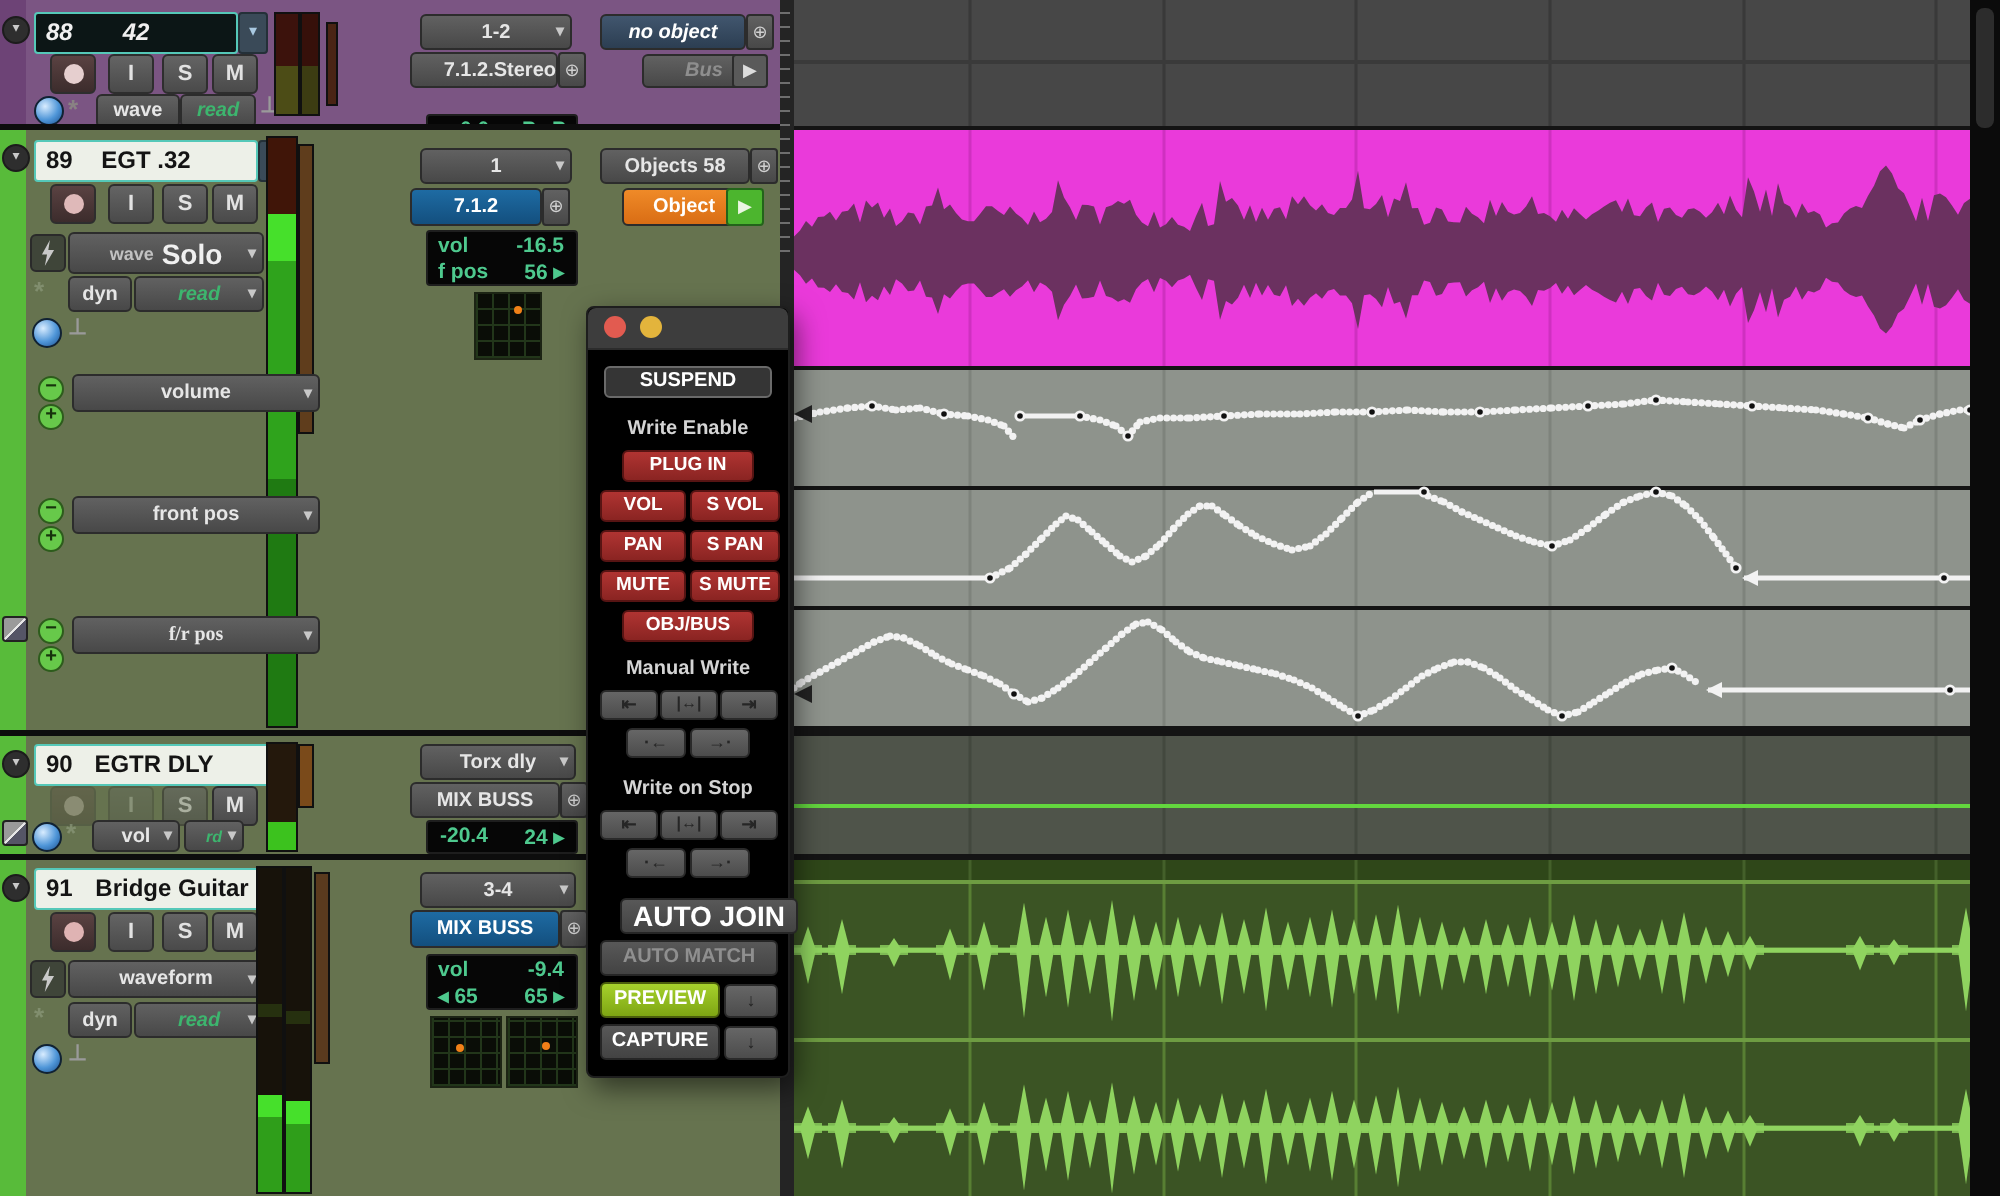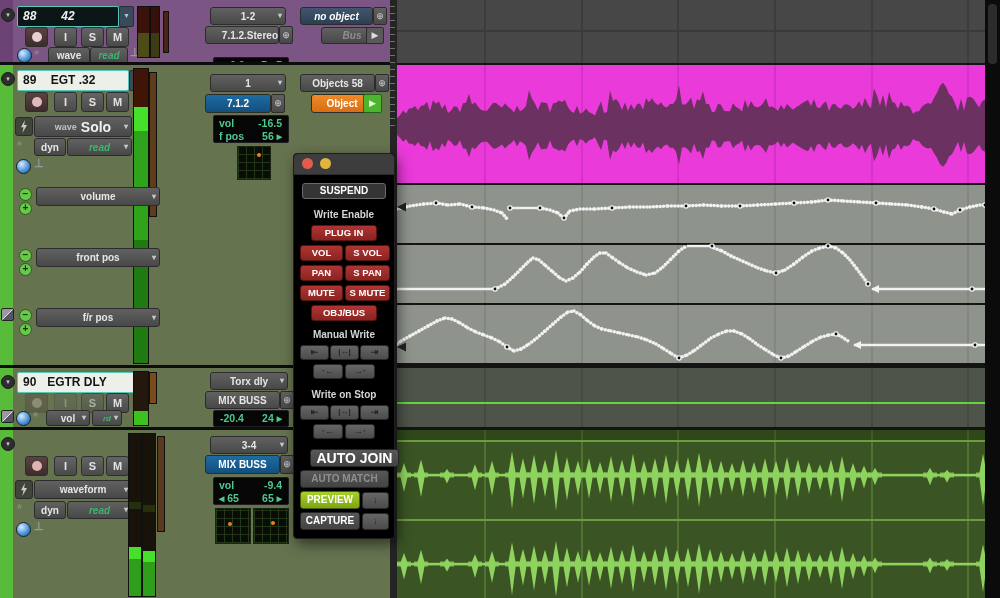--- a/index.html
+++ b/index.html
@@ -200,21 +200,21 @@
         <span class="chev">▾</span>
     </div>
     <div class="mini" style="left:19px;top:184px;">−</div>
     <div class="mini" style="left:19px;top:198px;">+</div>
     <div class="drop" style="left:36px;top:183px;width:122px;height:17px;">
       <span>front pos</span>
         <span class="chev">▾</span>
     </div>
     <div class="mini" style="left:19px;top:244px;">−</div>
     <div class="mini" style="left:19px;top:258px;">+</div>
-    <div class="drop" style="left:36px;top:243px;width:122px;height:17px;">
+    <div class="drop" style="left:36px;top:243px;width:122px;height:17px;font-family:Liberation Serif, serif;">
       <span>f/r pos</span>
         <span class="chev">▾</span>
     </div>
   </div>
   <div class="sep" style="top:365px;height:3px;"></div>
 
   <div class="track" style="top:368px;height:59px;background:#66734f;">
     <div class="strip" style="background:#58bb3a;"></div>
     <div class="collapse" style="left:1px;top:7px;">▾</div>
     <div class="zoomic" style="left:1px;top:42px;"></div>
@@ -252,20 +252,24 @@
     <div class="vbox" style="left:213px;top:42px;width:74px;height:15px;">
       <span style="position:absolute;left:6px;top:1px;">-20.4</span>
       <span style="position:absolute;right:6px;top:1px;"><span>24</span> ▸</span>
     </div>
   </div>
   <div class="sep" style="top:427px;height:3px;"></div>
 
   <div class="track" style="top:430px;height:168px;background:#66734f;">
     <div class="strip" style="background:#58bb3a;"></div>
     <div class="collapse" style="left:1px;top:7px;">▾</div>
+    <div class="plate" style="left:17px;top:4px;width:122px;">
+      <span class="num">91</span>
+      <span class="nm" style="left:14px;">Bridge Guitar</span>
+    </div>
     <div class="platechev" style="left:141px;top:4px;">▾</div>
     <div class="sq rec" style="left:25px;top:26px;">
         <i style="background:#dfb3b3;"></i>
       </div>
     <div class="sq" style="left:54px;top:26px;">I</div>
     <div class="sq" style="left:81px;top:26px;">S</div>
     <div class="sq" style="left:106px;top:26px;">M</div>
     <div class="bolt" style="left:15px;top:50px;">
         <i></i>
       </div>

